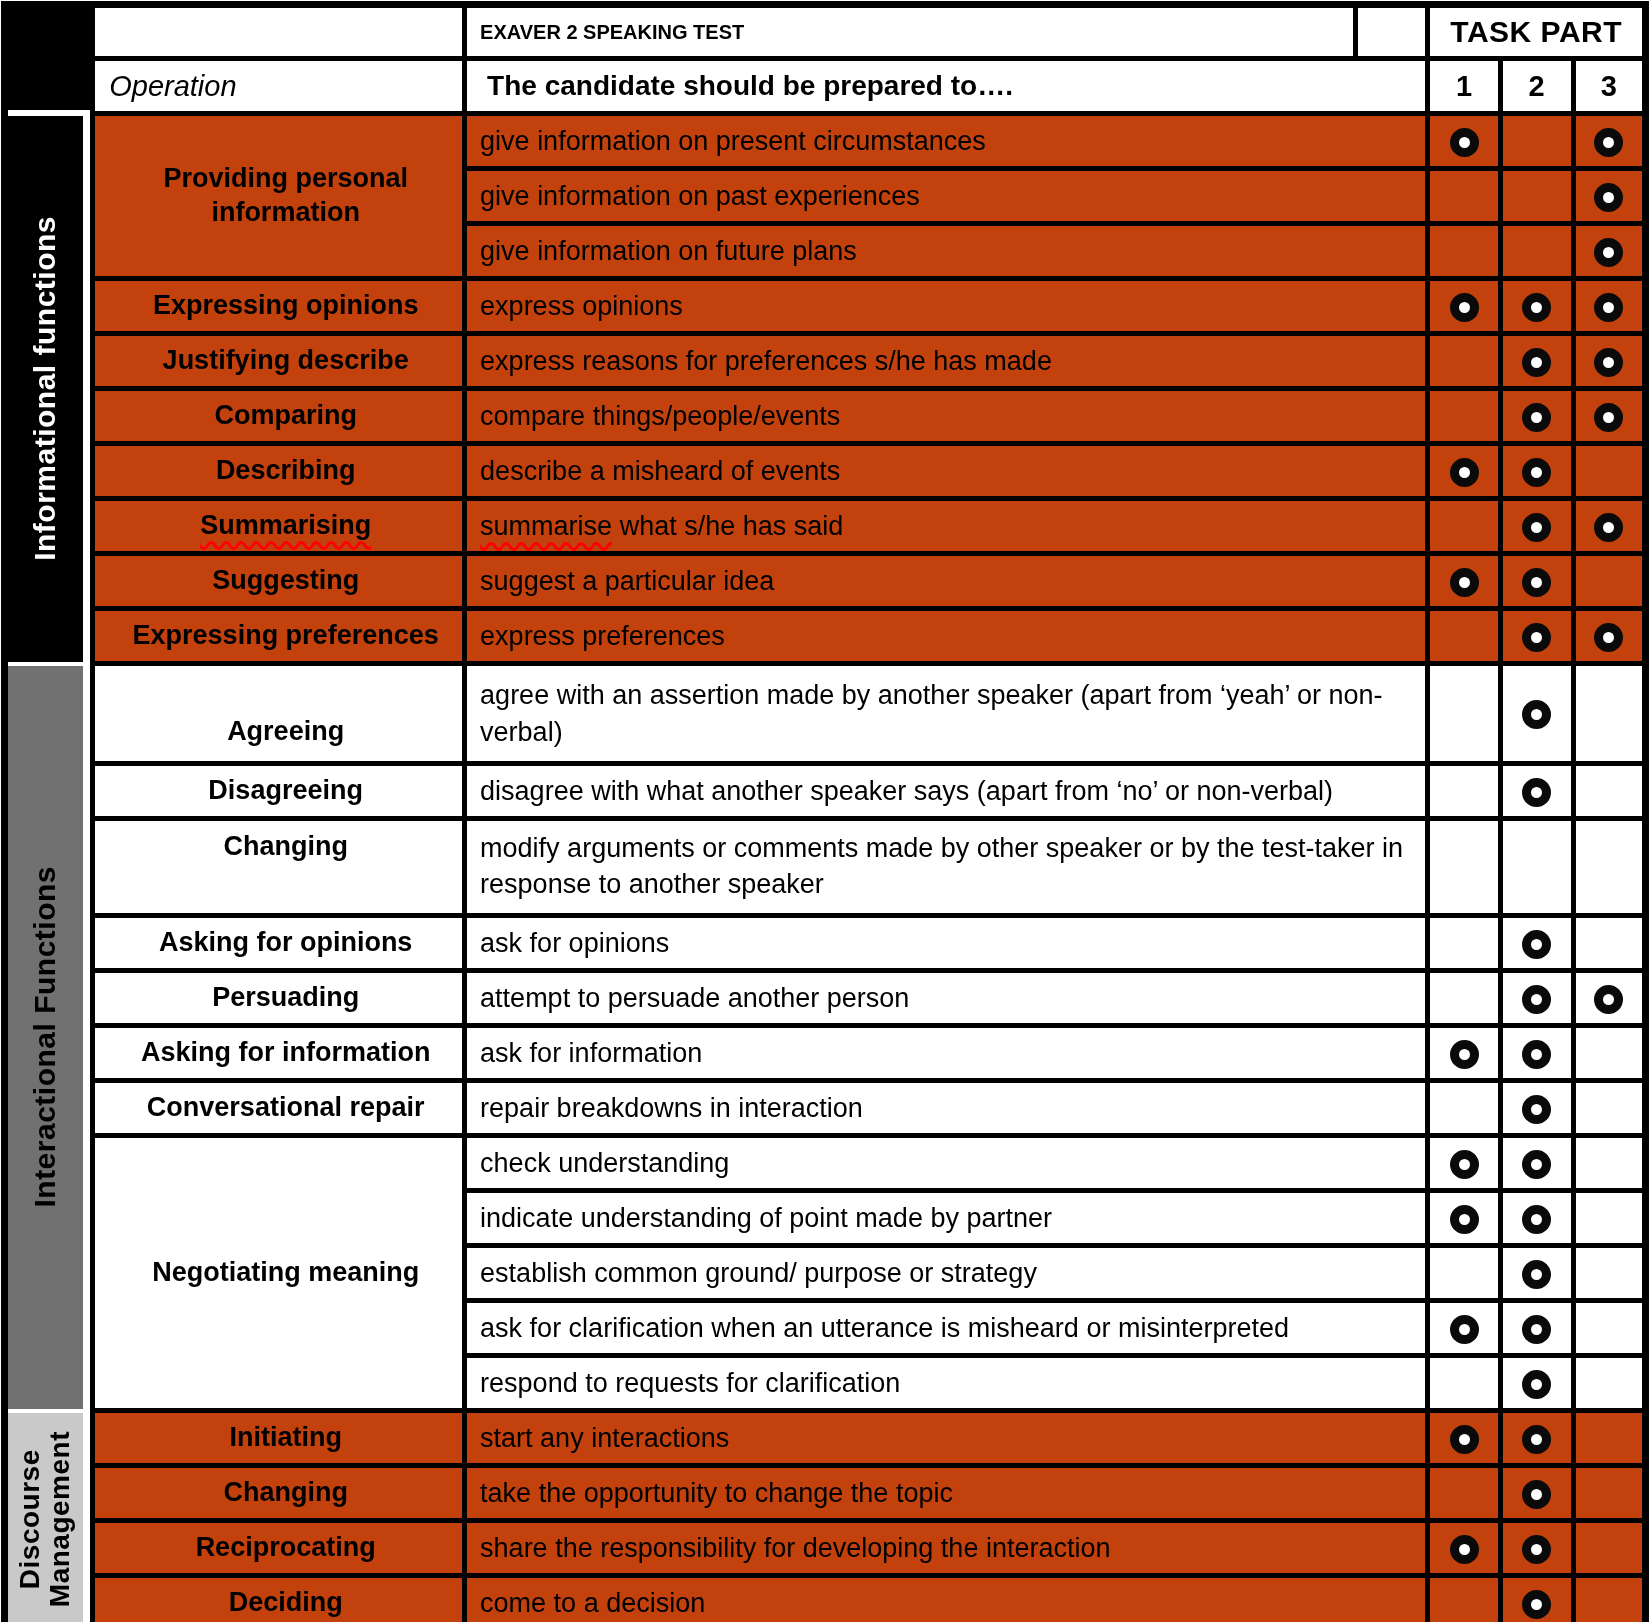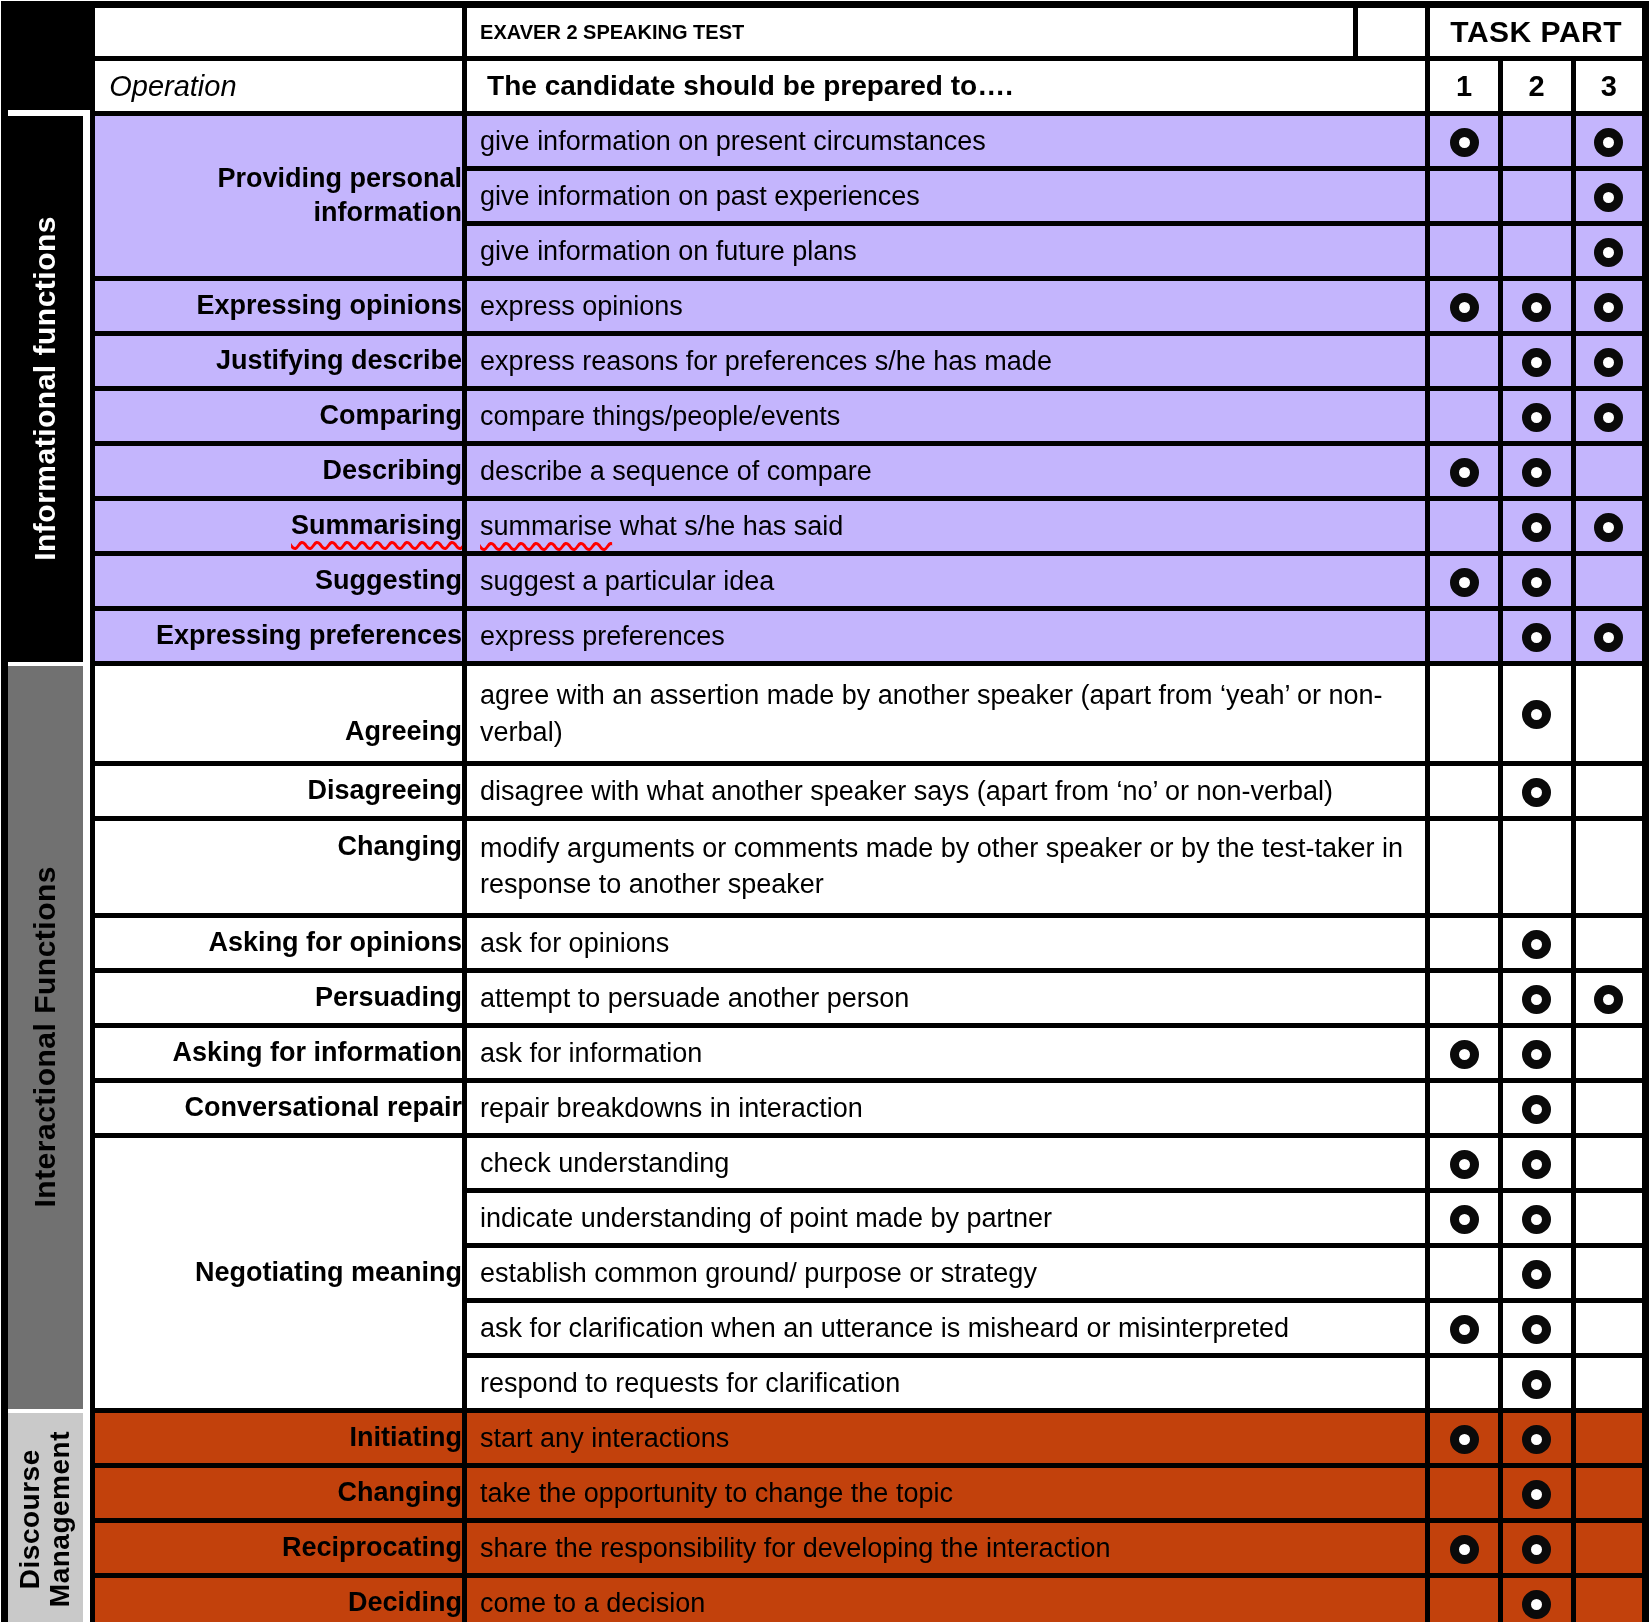--- a/index.html
+++ b/index.html
@@ -17,24 +17,24 @@
   .cfill{position:absolute;top:0;right:0;bottom:4px;left:0;background:#000;}
   .exaver{font-weight:bold;font-size:20px;padding-left:13px;}
   .gap{border-left:none;border-right:none;}
   .tp{font-weight:bold;font-size:30px;text-align:center;letter-spacing:.5px;}
   .oph{font-style:italic;font-size:29px;padding-left:14px;}
   .cand{font-weight:bold;font-size:28px;padding-left:20px;}
   .pn{font-weight:bold;font-size:29px;text-align:center;}
   
   .r td{height:50px}
   .rt td{height:83px}
-  .s1 td{background:#c4b5fd}
+  .s1 td{background:#c2410c}
   .s2 td{background:#fff}
   .s3 td{background:#c2410c}
-  .op{font-weight:bold;text-align:right;padding-left:14px;line-height:1.25;}
+  .op{font-weight:bold;text-align:center;padding-left:14px;line-height:1.25;}
   .desc{padding-left:13px;line-height:1.35;}
   .p{text-align:center;}
   .dot{display:inline-block;width:11px;height:11px;border:9px solid #0a0a0a;border-radius:50%;
        background:#fff;vertical-align:middle;}
   
   td.side{background:#fff;border-top:none;border-bottom:none;position:relative;}
   .fill{position:absolute;top:2px;right:7px;bottom:2px;left:0;
         display:flex;align-items:center;justify-content:center;text-align:center;}
   .f-black{background:#000;color:#fff;}
   .f-gray{background:#717171;color:#000;}
@@ -120,21 +120,21 @@
   </tr>
   <tr class="r s1">
     <td class="op"><span>Comparing</span></td>
     <td class="desc" colspan="2"><span>compare things/people/events</span></td>
     <td class="p"></td>
     <td class="p"><span class="dot"></span></td>
     <td class="p"><span class="dot"></span></td>
   </tr>
   <tr class="r s1">
     <td class="op"><span>Describing</span></td>
-    <td class="desc" colspan="2"><span>describe a sequence of compare</span></td>
+    <td class="desc" colspan="2"><span>describe a misheard of events</span></td>
     <td class="p"><span class="dot"></span></td>
     <td class="p"><span class="dot"></span></td>
     <td class="p"></td>
   </tr>
   <tr class="r s1">
     <td class="op"><span class="sq">Summarising</span></td>
     <td class="desc" colspan="2"><span class="sq">summarise</span><span> what s/he has said</span></td>
     <td class="p"></td>
     <td class="p"><span class="dot"></span></td>
     <td class="p"><span class="dot"></span></td>

